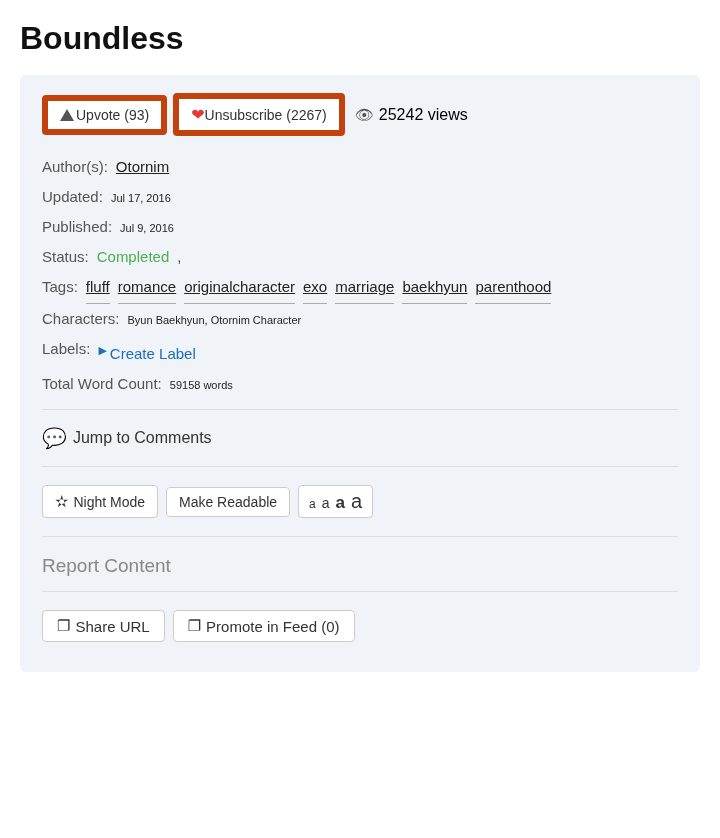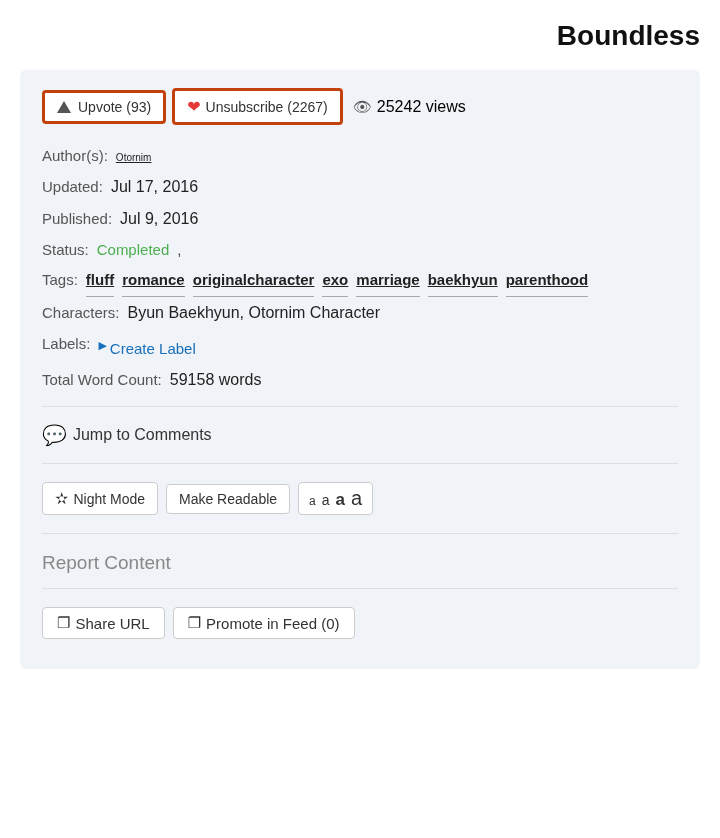--- a/index.html
+++ b/index.html
@@ -10,47 +10,45 @@
 
     body {
       font-family: Arial, sans-serif;
       background: #fff;
       width: 720px;
       min-height: 838px;
       padding: 20px 20px 20px 20px;
     }
 
     .page-title {
-      font-size: 28px;
+      font-size: 32px;
       font-weight: bold;
       color: #111;
       margin-bottom: 18px;
-      text-align: right;
     }
 
     .info-card {
       background: #f0f4f8;
       border-radius: 6px;
       padding: 18px 22px 22px 22px;
     }
 
     .action-row {
       display: flex;
       align-items: center;
       flex-wrap: wrap;
       gap: 6px;
       margin-bottom: 16px;
     }
 
     .action-btn {
       display: inline-flex;
       align-items: center;
-      gap: 5px;
-      background: #fff;
-      border: 3px solid #c2410c;
+      background: #fff;
+      border: 6px solid #c2410c;
       border-radius: 4px;
       padding: 6px 12px;
       font-size: 14px;
       color: #333;
       cursor: pointer;
       white-space: nowrap;
     }
 
     .views-inline {
       display: flex;
@@ -72,27 +70,27 @@
       gap: 8px;
     }
 
     .meta-label {
       color: #555;
       font-size: 15px;
     }
 
     .meta-value {
       color: #222;
-      font-size: 16px;
+      font-size: 11px;
     }
 
     .meta-link {
       color: #222;
       text-decoration: underline;
-      font-size: 10px;
+      font-size: 15px;
     }
 
     .status-completed {
       color: #4caf50;
     }
 
     .status-subscribers {
       color: #ff6600;
     }
 
@@ -100,21 +98,20 @@
       display: flex;
       flex-wrap: wrap;
       align-items: baseline;
     }
 
     .tag {
       color: #222;
       font-size: 15px;
       border-bottom: 1px solid #aaa;
       padding-bottom: 1px;
-      font-weight: bold;
     }
 
     .create-label-link {
       color: #1a6fba;
       text-decoration: none;
       font-size: 15px;
       display: inline-flex;
       align-items: flex-start;
       gap: 3px;
     }

